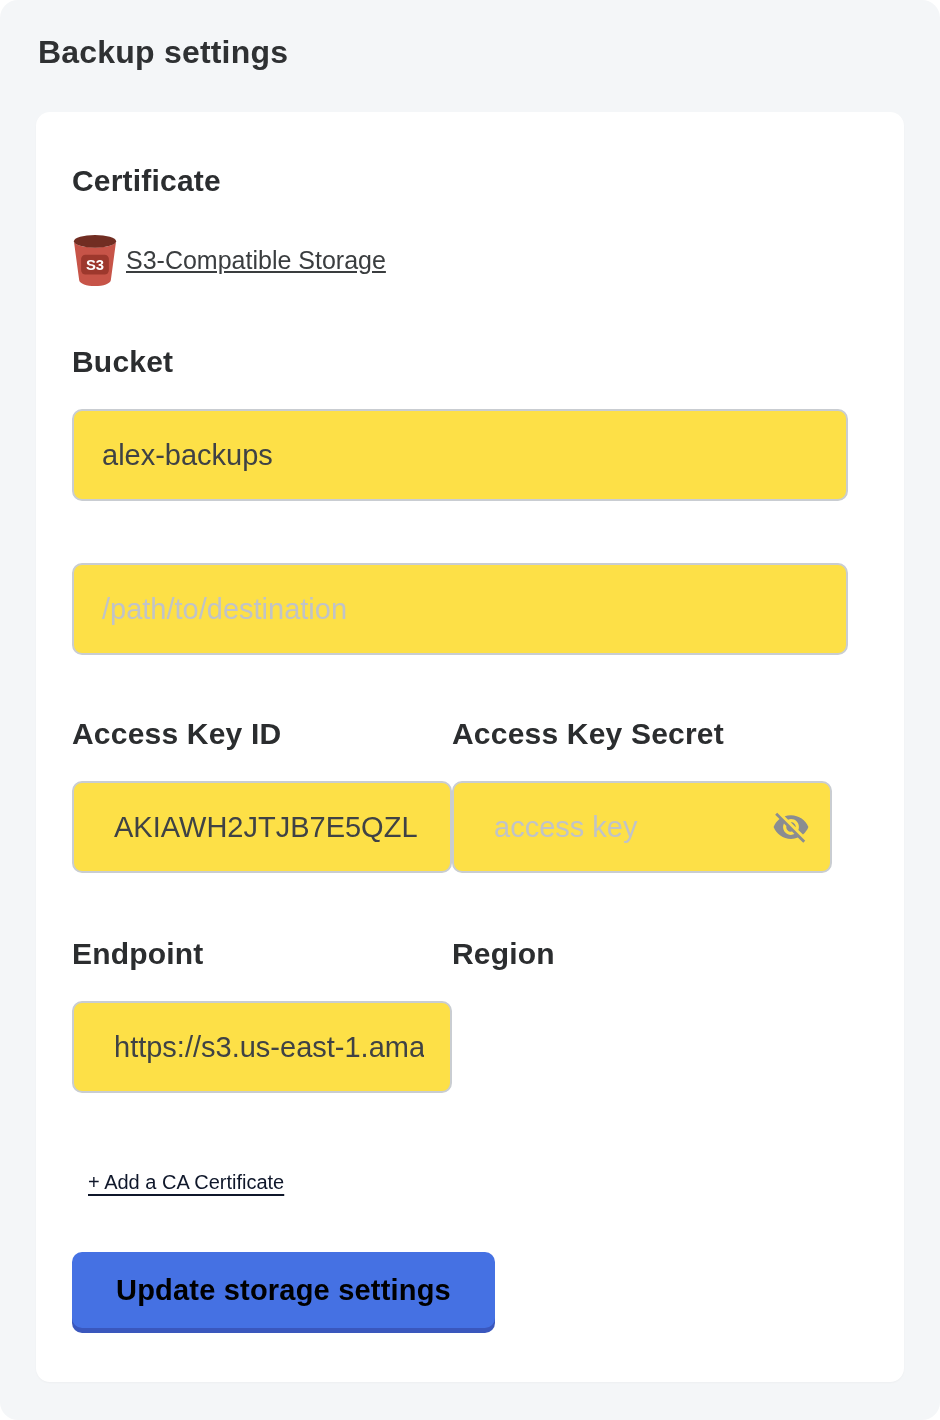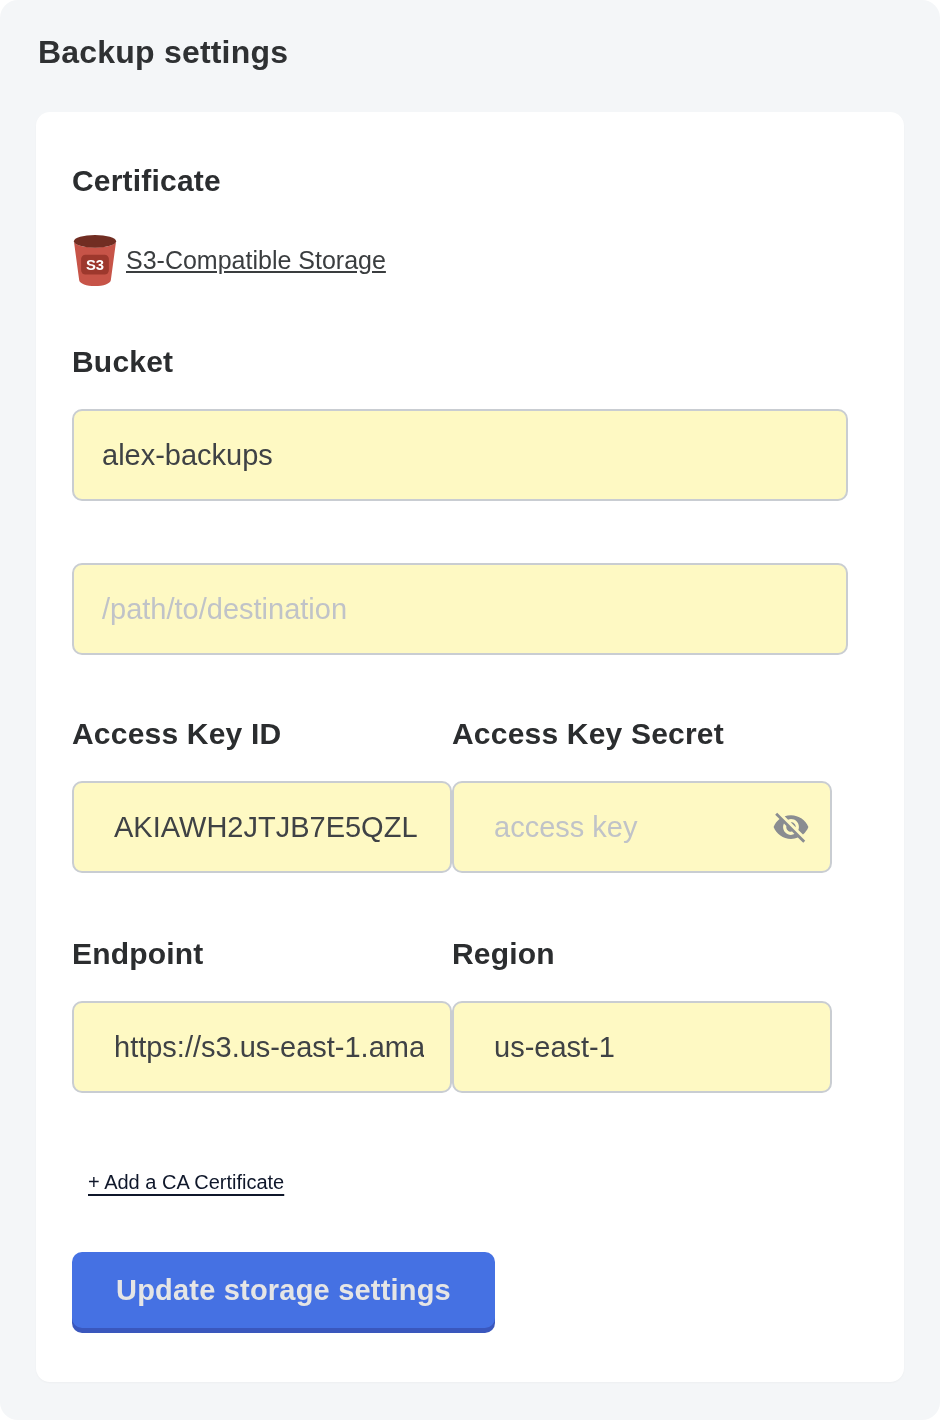--- a/index.html
+++ b/index.html
@@ -61,21 +61,21 @@
     font-size: 25px;
     color: #3a3d3f;
     text-decoration: underline;
   }
   .text-input {
     display: block;
     box-sizing: border-box;
     height: 92px;
     border: 2px solid #c9cdd2;
     border-radius: 10px;
-    background: #fef9c3;
+    background: #fde047;
     font-family: "Liberation Sans", "DejaVu Sans", sans-serif;
     font-size: 29px;
     color: #3f4245;
     padding: 0 26px 0 28px;
     outline: none;
   }
   .text-input::placeholder {
     color: #c0c3c8;
     opacity: 1;
   }
@@ -112,21 +112,21 @@
     text-decoration: underline;
     text-underline-offset: 5px;
     cursor: pointer;
   }
   .submit-btn {
     display: block;
     margin-top: 58px;
     height: 76px;
     padding: 0 44px;
     background: #4571e3;
-    color: #e5e5e5;
+    color: #000000;
     font-family: "Liberation Sans", "DejaVu Sans", sans-serif;
     font-size: 29px;
     font-weight: 700;
     border: none;
     border-radius: 10px;
     box-shadow: 0 5px 0 0 #3a57bd;
     cursor: pointer;
     letter-spacing: 0.2px;
   }
 </style>
@@ -178,21 +178,20 @@
       </div>
     </div>
 
     <div class="two-col">
       <div class="col">
         <div class="field-label">Endpoint</div>
         <input type="text" class="text-input" value="https://s3.us-east-1.amazonaws.com" style="">
       </div>
       <div class="col">
         <div class="field-label">Region</div>
-        <input type="text" class="text-input" value="us-east-1" style="">
       </div>
     </div>
 
     <a class="ca-link">+ Add a CA Certificate</a>
 
     <button type="button" class="submit-btn">Update storage settings</button>
 
   </div>
 </div>
 

